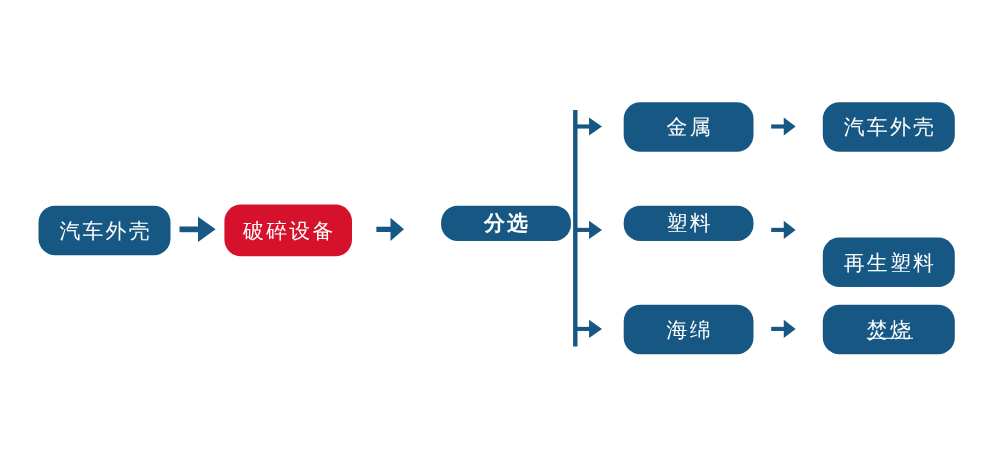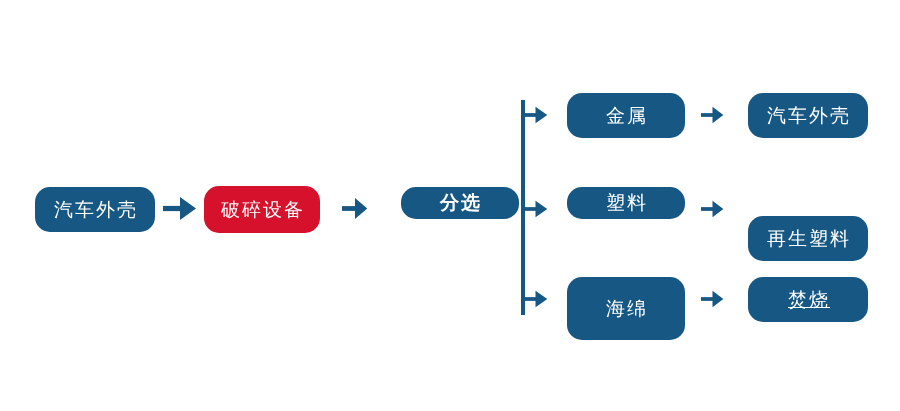--- a/index.html
+++ b/index.html
@@ -107,21 +107,21 @@
     </svg>
   </span>
   <div class="box" style="left:748px; top:187px; width:120px; height:45px;margin-top:29px;">再生塑料</div>
 
   <span class="arrow" style="left:523px; top:290px; width:25px; height:18px;">
     <svg viewBox="0 0 34 24" preserveAspectRatio="none">
       <rect class="fill" x="0" y="9.5" width="21" height="5"></rect>
       <path class="fill" d="M17 1 L33 12 L17 23 Z"></path>
     </svg>
   </span>
-  <div class="box" style="left:567px; top:277px; width:118px; height:63px;">海绵</div>
+  <div class="box" style="left:567px; top:277px; width:118px; height:45px;">海绵</div>
   <span class="arrow" style="left:701px; top:290px; width:23px; height:18px;">
     <svg viewBox="0 0 34 24" preserveAspectRatio="none">
       <rect class="fill" x="0" y="9.5" width="21" height="5"></rect>
       <path class="fill" d="M17 1 L33 12 L17 23 Z"></path>
     </svg>
   </span>
   <div class="box" style="left:748px; top:277px; width:120px; height:45px;text-decoration:underline;">焚烧</div>
 
 </div>
 

